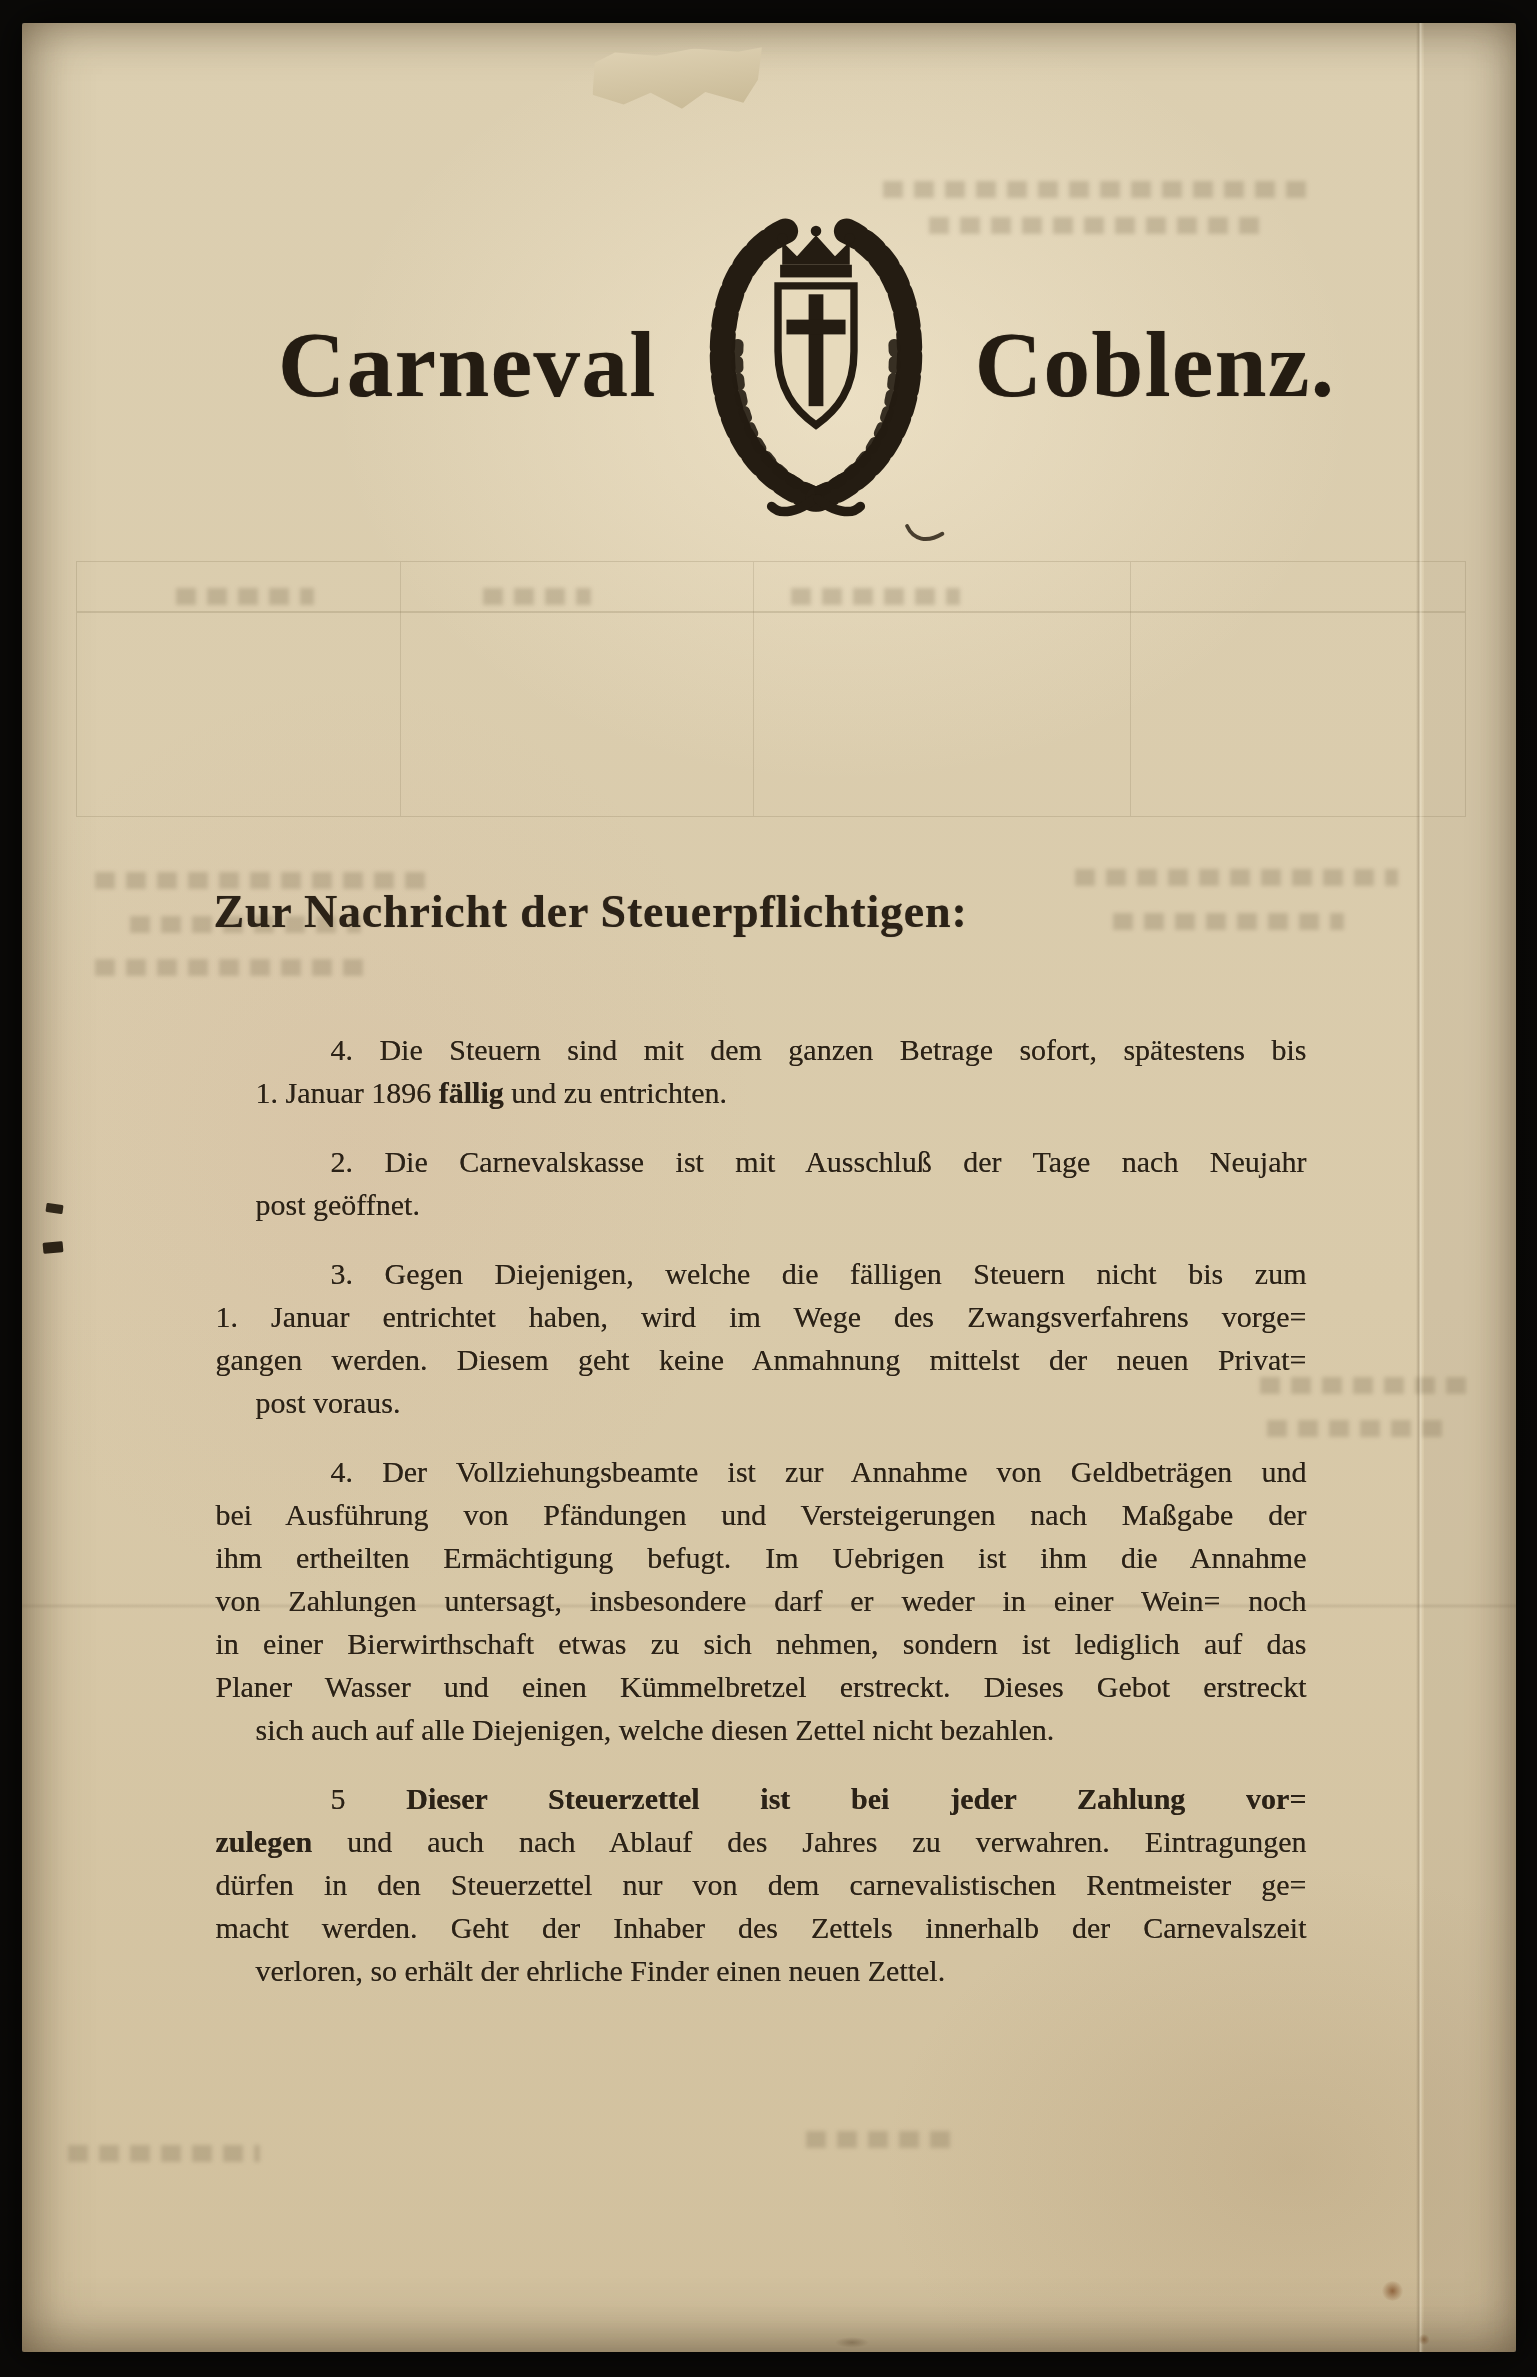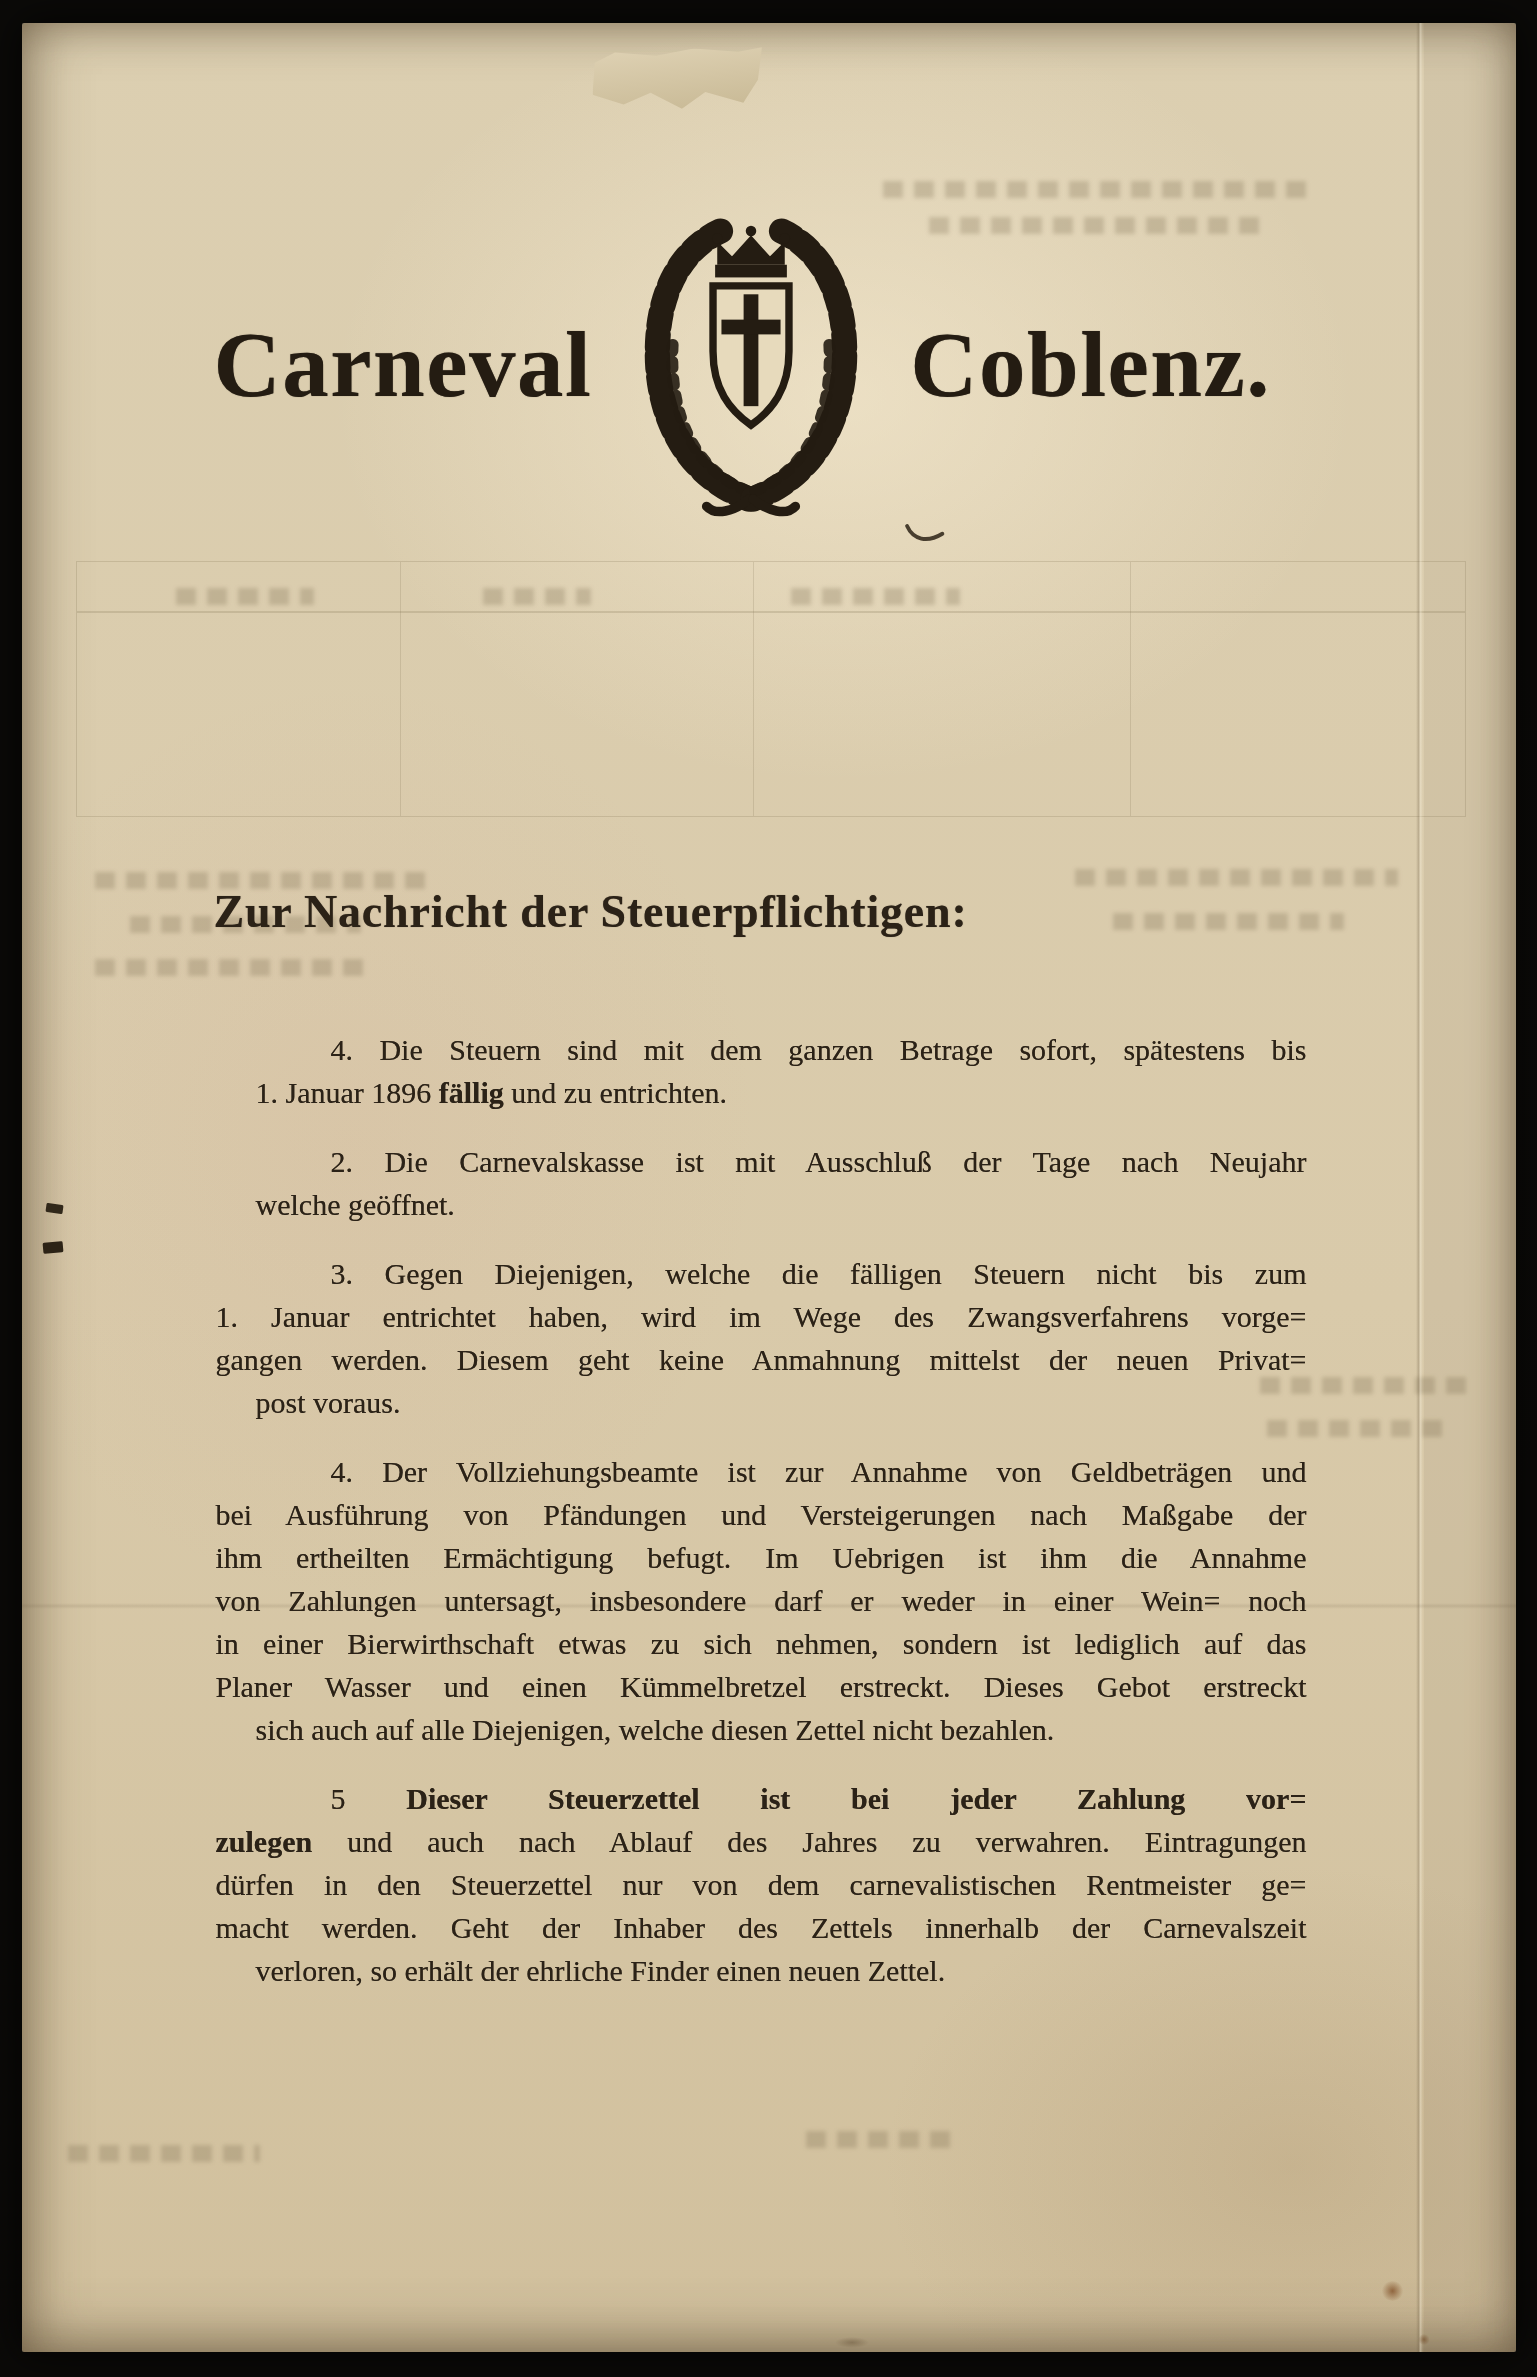--- a/index.html
+++ b/index.html
@@ -19,21 +19,21 @@
     box-shadow:
       inset 29px 0 58px -19px rgba(85,68,45,.42),
       inset -23px 0 46px -19px rgba(85,68,45,.33),
       inset 0 23px 46px -15.4px rgba(85,68,45,.36),
       inset 0 -29px 58px -19px rgba(70,55,35,.46),
       0 0 42px rgba(0,0,0,.8);
   }
   
   .masthead{
     position:absolute;top:188px;left:192px;width:1122px;height:307px;
-    display:flex;align-items:center;justify-content:flex-start;gap:32px;color:#241c12;
+    display:flex;align-items:center;justify-content:flex-end;gap:32px;color:#241c12;
   }
   .masthead .word{
     font-size:93px;font-weight:bold;letter-spacing:1.5px;white-space:nowrap;
     text-shadow:0 0 0.8px rgba(36,28,18,.65);
   }
   .crest{width:254px;height:306px;flex:0 0 auto;}
   .crest svg{width:100%;height:100%;display:block;}
   .flourish{position:absolute;left:882px;top:500px;width:43px;height:23px;}
   
   .heading{
@@ -147,21 +147,21 @@
 
   <div class="heading">Zur Nachricht der Steuerpflichtigen:</div>
   <div class="bodytext">
     <div>
         <div class="para">
           <div class="line first"><span>4. Die Steuern sind mit dem ganzen Betrage sofort, spätestens bis</span></div>
           <div class="line last"><span>1. Januar 1896 </span><span class="bold">fällig</span><span> und zu entrichten.</span></div>
         </div>
         <div class="para">
           <div class="line first"><span>2. Die Carnevalskasse ist mit Ausschluß der Tage nach Neujahr</span></div>
-          <div class="line last"><span>welche geöffnet.</span></div>
+          <div class="line last"><span>post geöffnet.</span></div>
         </div>
         <div class="para">
           <div class="line first"><span>3. Gegen Diejenigen, welche die fälligen Steuern nicht bis zum</span></div>
           <div class="line"><span>1. Januar entrichtet haben, wird im Wege des Zwangsverfahrens vorge=</span></div>
           <div class="line"><span>gangen werden. Diesem geht keine Anmahnung mittelst der neuen Privat=</span></div>
           <div class="line last"><span>post voraus.</span></div>
         </div>
         <div class="para">
           <div class="line first"><span>4. Der Vollziehungsbeamte ist zur Annahme von Geldbeträgen und</span></div>
           <div class="line"><span>bei Ausführung von Pfändungen und Versteigerungen nach Maßgabe der</span></div>

